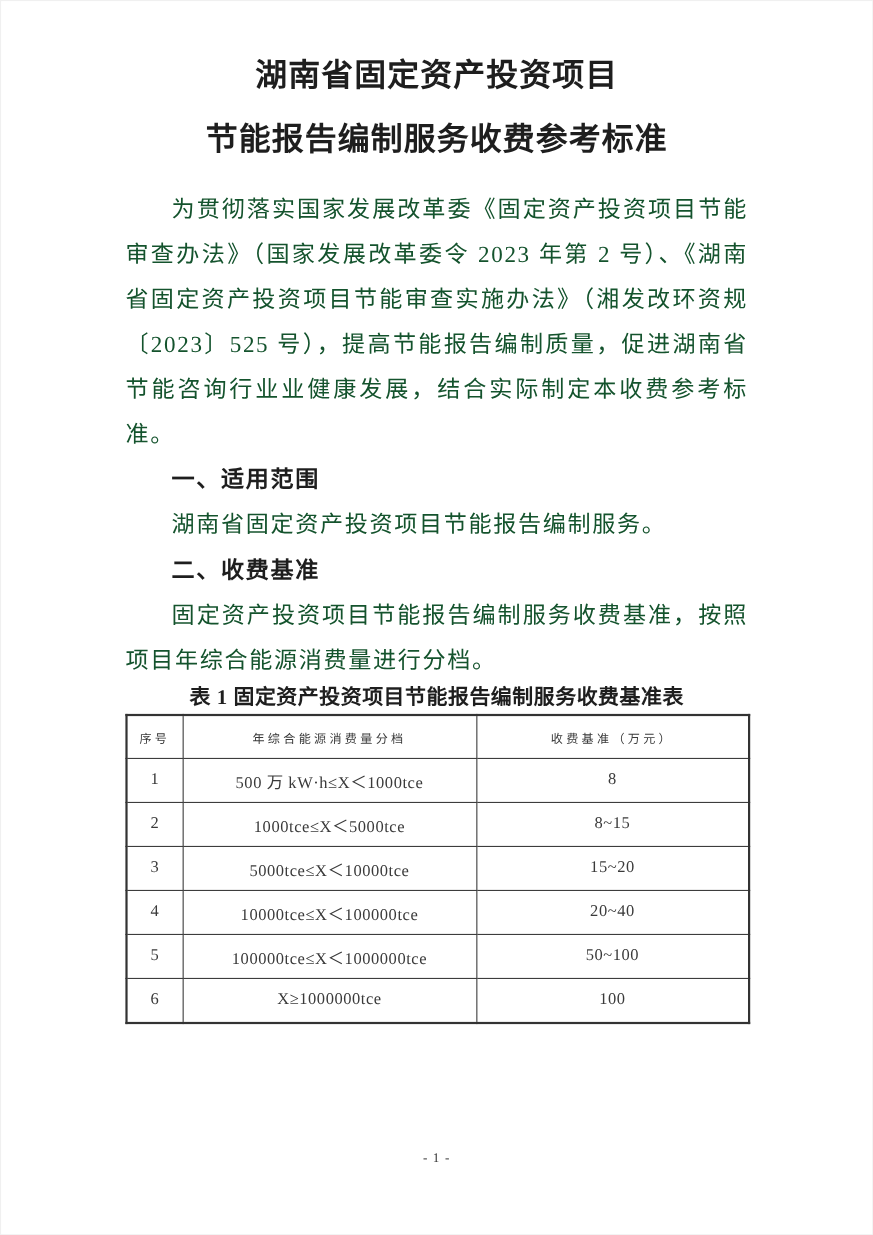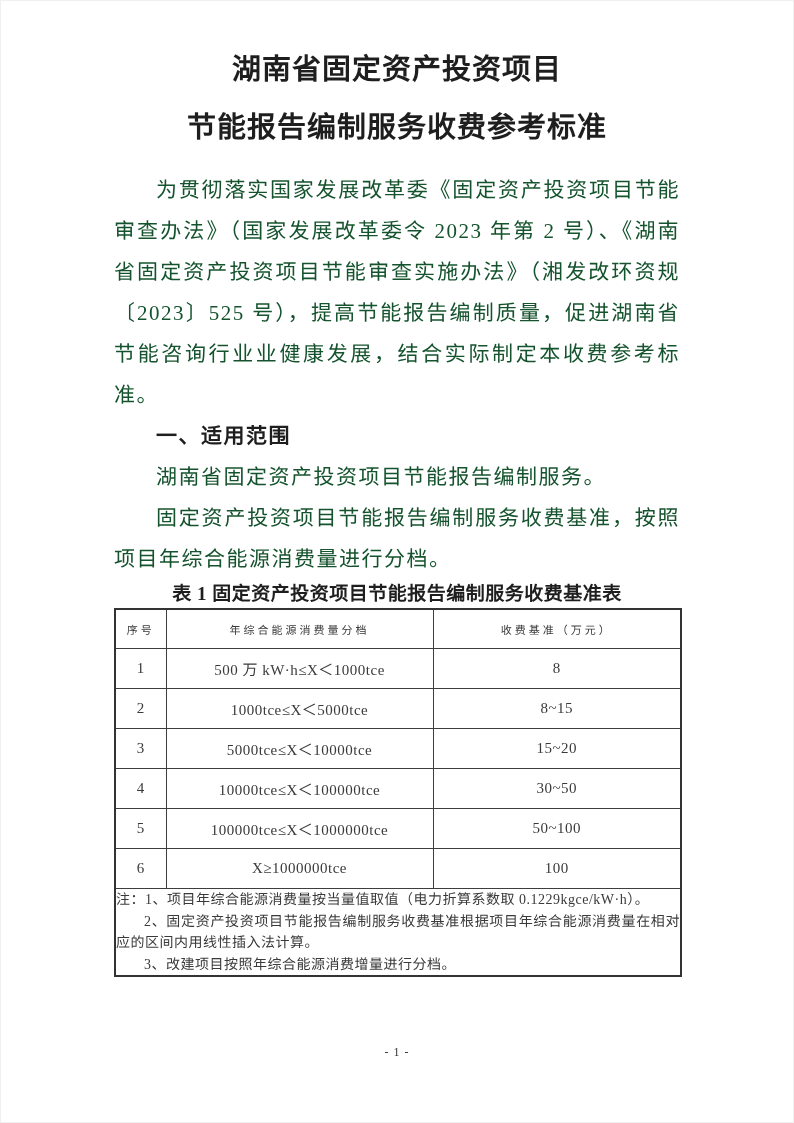--- a/index.html
+++ b/index.html
@@ -131,20 +131,21 @@
   <div class="content">
 
     <h1 class="doc-title">湖南省固定资产投资项目</h1>
     <h1 class="doc-title second">节能报告编制服务收费参考标准</h1>
 
     <p class="para indent intro">为贯彻落实国家发展改革委《固定资产投资项目节能审查办法》（国家发展改革委令 2023 年第 2 号）、《湖南省固定资产投资项目节能审查实施办法》（湘发改环资规〔2023〕525 号），提高节能报告编制质量，促进湖南省节能咨询行业业健康发展，结合实际制定本收费参考标准。</p>
 
     <h2 class="sec-heading">一、适用范围</h2>
     <p class="para indent">湖南省固定资产投资项目节能报告编制服务。</p>
 
+    <h2 class="sec-heading">二、收费基准</h2>
     <p class="para indent">固定资产投资项目节能报告编制服务收费基准，按照项目年综合能源消费量进行分档。</p>
 
     <div class="table-caption">表 1 固定资产投资项目节能报告编制服务收费基准表</div>
 
     <table class="fee-table">
       <colgroup>
         <col class="c-no">
         <col class="c-band">
         <col class="c-fee">
       </colgroup>
@@ -167,38 +168,31 @@
           <td>8~15</td>
         </tr>
         <tr class="data-row">
           <td>3</td>
           <td>5000tce≤X＜10000tce</td>
           <td>15~20</td>
         </tr>
         <tr class="data-row">
           <td>4</td>
           <td>10000tce≤X＜100000tce</td>
-          <td>30~50</td>
+          <td>20~40</td>
         </tr>
         <tr class="data-row">
           <td>5</td>
           <td>100000tce≤X＜1000000tce</td>
           <td>50~100</td>
         </tr>
         <tr class="data-row">
           <td>6</td>
           <td>X≥1000000tce</td>
           <td>100</td>
         </tr>
-        <tr>
-          <td class="notes-cell" colspan="3">
-            <p class="note-line">注：1、项目年综合能源消费量按当量值取值（电力折算系数取 0.1229kgce/kW·h）。</p>
-            <p class="note-line indented">2、固定资产投资项目节能报告编制服务收费基准根据项目年综合能源消费量在相对应的区间内用线性插入法计算。</p>
-            <p class="note-line indented">3、改建项目按照年综合能源消费增量进行分档。</p>
-          </td>
-        </tr>
       </tbody>
     </table>
 
   </div>
 
   <div class="page-footer">- 1 -</div>
 </div>
 
 </body></html>

